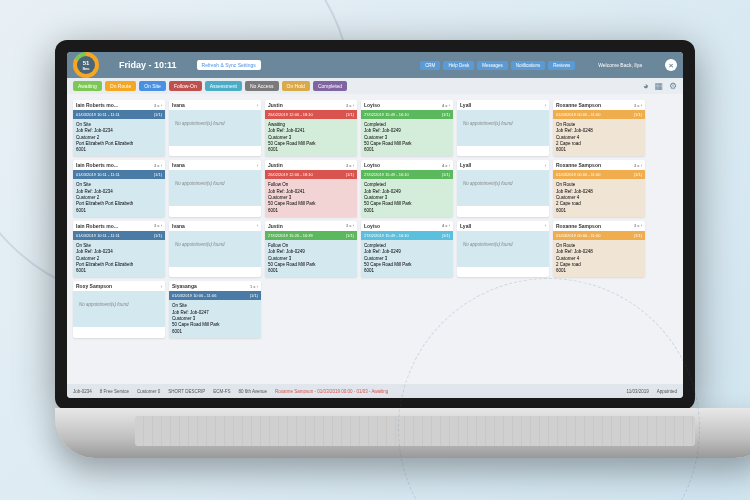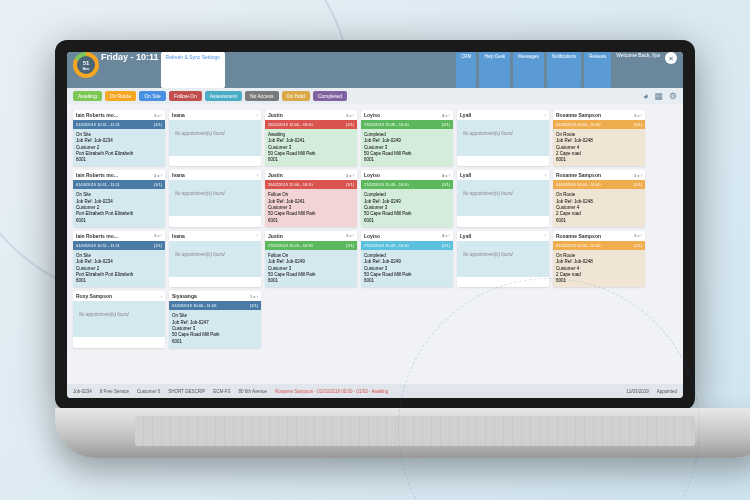--- a/index.html
+++ b/index.html
@@ -4,21 +4,21 @@
 <style>
 *{margin:0;padding:0;box-sizing:border-box;font-family:Arial,sans-serif}
 body{background:linear-gradient(135deg,#e8f0f5 0%,#d0e5f0 100%);width:750px;height:500px;display:flex;align-items:center;justify-content:center;position:relative;overflow:hidden}
 body::before{content:'';position:absolute;width:400px;height:400px;border:2px solid rgba(60,100,140,0.15);border-radius:50%;top:-100px;left:-50px}
 body::after{content:'';position:absolute;width:300px;height:300px;border:1px dashed rgba(60,100,140,0.2);border-radius:50%;bottom:-80px;right:50px}
 .laptop{width:640px;height:420px;position:relative}
 .screen-bezel{width:100%;height:370px;background:#1a1a1a;border-radius:12px;padding:12px;box-shadow:0 10px 40px rgba(0,0,0,0.4)}
 .screen{width:100%;height:100%;background:#f5f6f8;border-radius:4px;overflow:hidden;font-size:6px;display:flex;flex-direction:column}
 .laptop-base{width:720px;height:50px;background:linear-gradient(180deg,#e8e8e8 0%,#c0c0c0 60%,#999 100%);border-radius:0 0 40px 40px;margin:0 auto -40px;position:relative;top:-2px;box-shadow:0 15px 30px rgba(0,0,0,0.3)}
 .keyboard{position:absolute;top:8px;left:80px;right:80px;height:30px;background:repeating-linear-gradient(90deg,#d0d0d0 0,#d0d0d0 8px,#c8c8c8 8px,#c8c8c8 9px),repeating-linear-gradient(0deg,#d0d0d0 0,#d0d0d0 5px,#c8c8c8 5px,#c8c8c8 6px);border-radius:3px}
-.header{background:#6b879c;height:36px;display:flex;padding:0 6px;gap:2px}
+.header{background:#6b879c;height:26px;display:flex;align-items:center;padding:0 6px;gap:20px}
 .timer{width:26px;height:26px;border-radius:50%;background:conic-gradient(#f5a623 0deg 300deg,#7dc855 300deg 360deg);display:flex;align-items:center;justify-content:center}
 .timer-inner{width:18px;height:18px;background:#4a6578;border-radius:50%;display:flex;flex-direction:column;align-items:center;justify-content:center;color:#fff;font-size:6px;font-weight:bold}
 .day-title{color:#fff;font-size:9px;font-weight:bold}
 .field-btn{background:#fff;color:#4a90e2;padding:2px 5px;border-radius:2px;font-size:5px}
 .header-btns{margin-left:auto;display:flex;gap:3px}
 .hbtn{background:#5b9bd5;color:#fff;padding:2px 5px;border-radius:2px;font-size:4.5px}
 .welcome{color:#fff;font-size:5px;padding:0 3px}
 .close-btn{width:12px;height:12px;background:#fff;border-radius:50%;display:flex;align-items:center;justify-content:center;color:#6b879c;font-size:8px;font-weight:bold}
 .filter-bar{background:#e8edf2;height:16px;display:flex;align-items:center;padding:0 6px;gap:3px}
 .fbtn{padding:2px 5px;border-radius:2px;font-size:5px;color:#fff}

